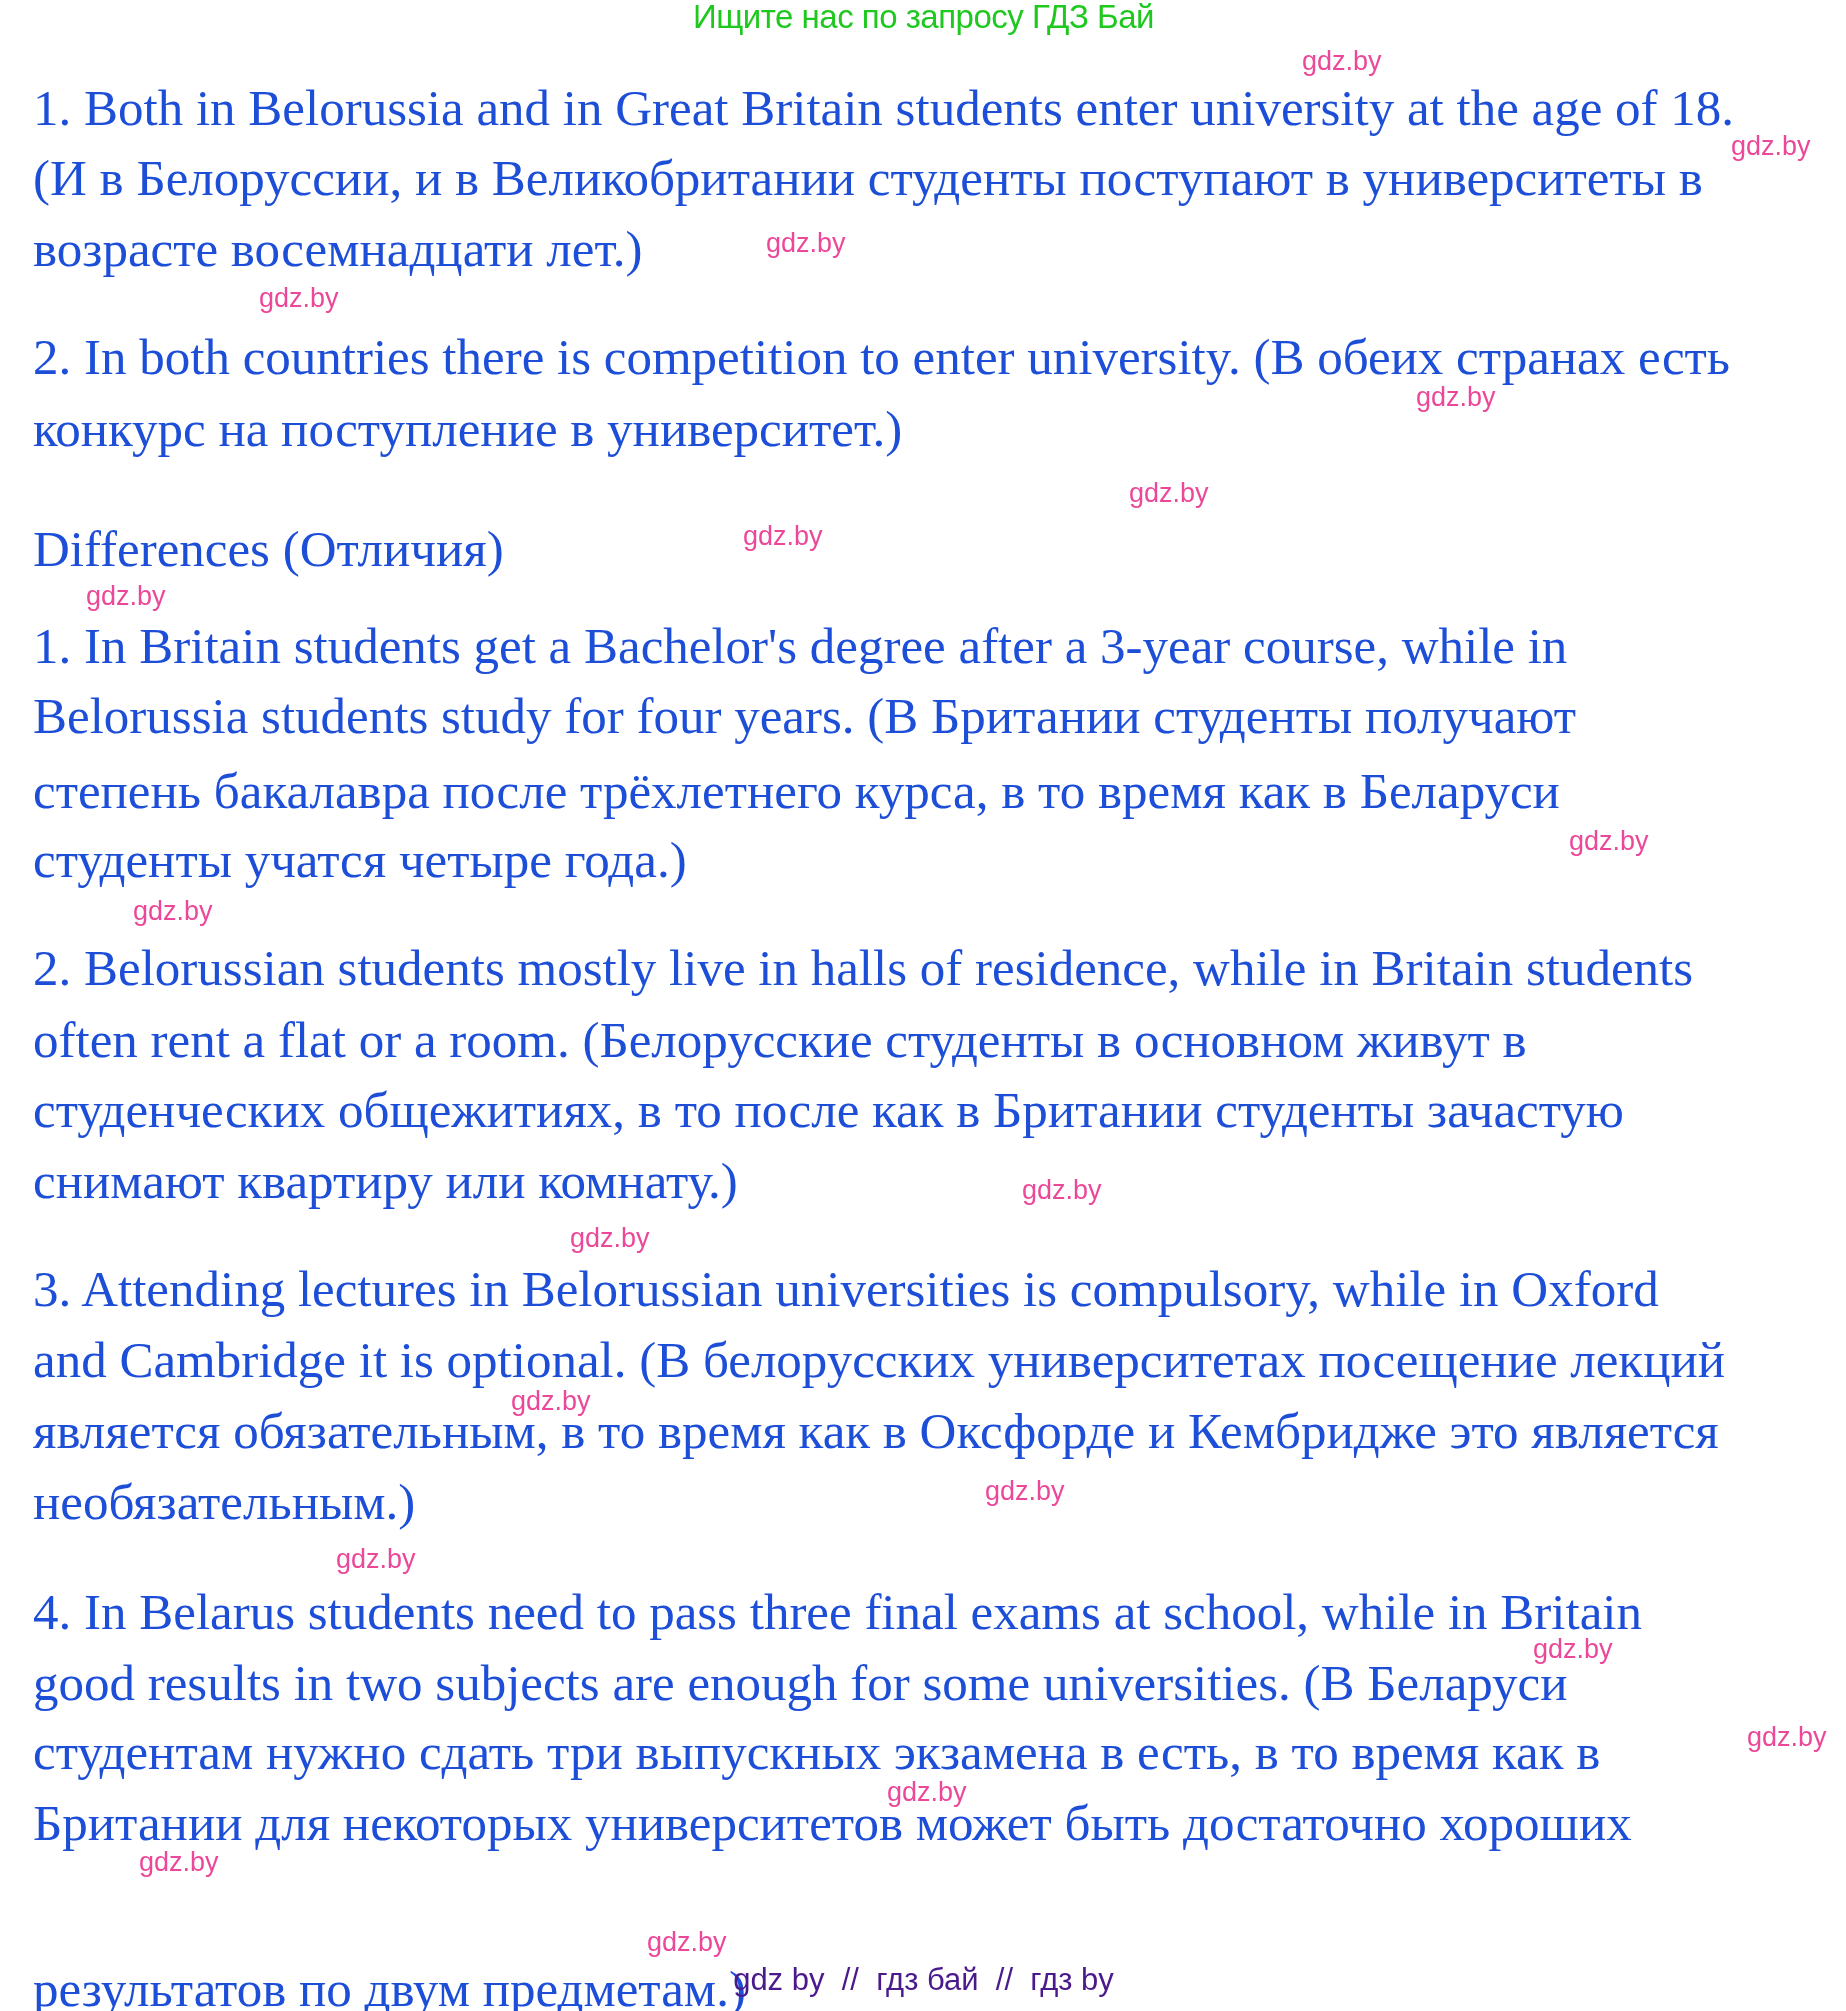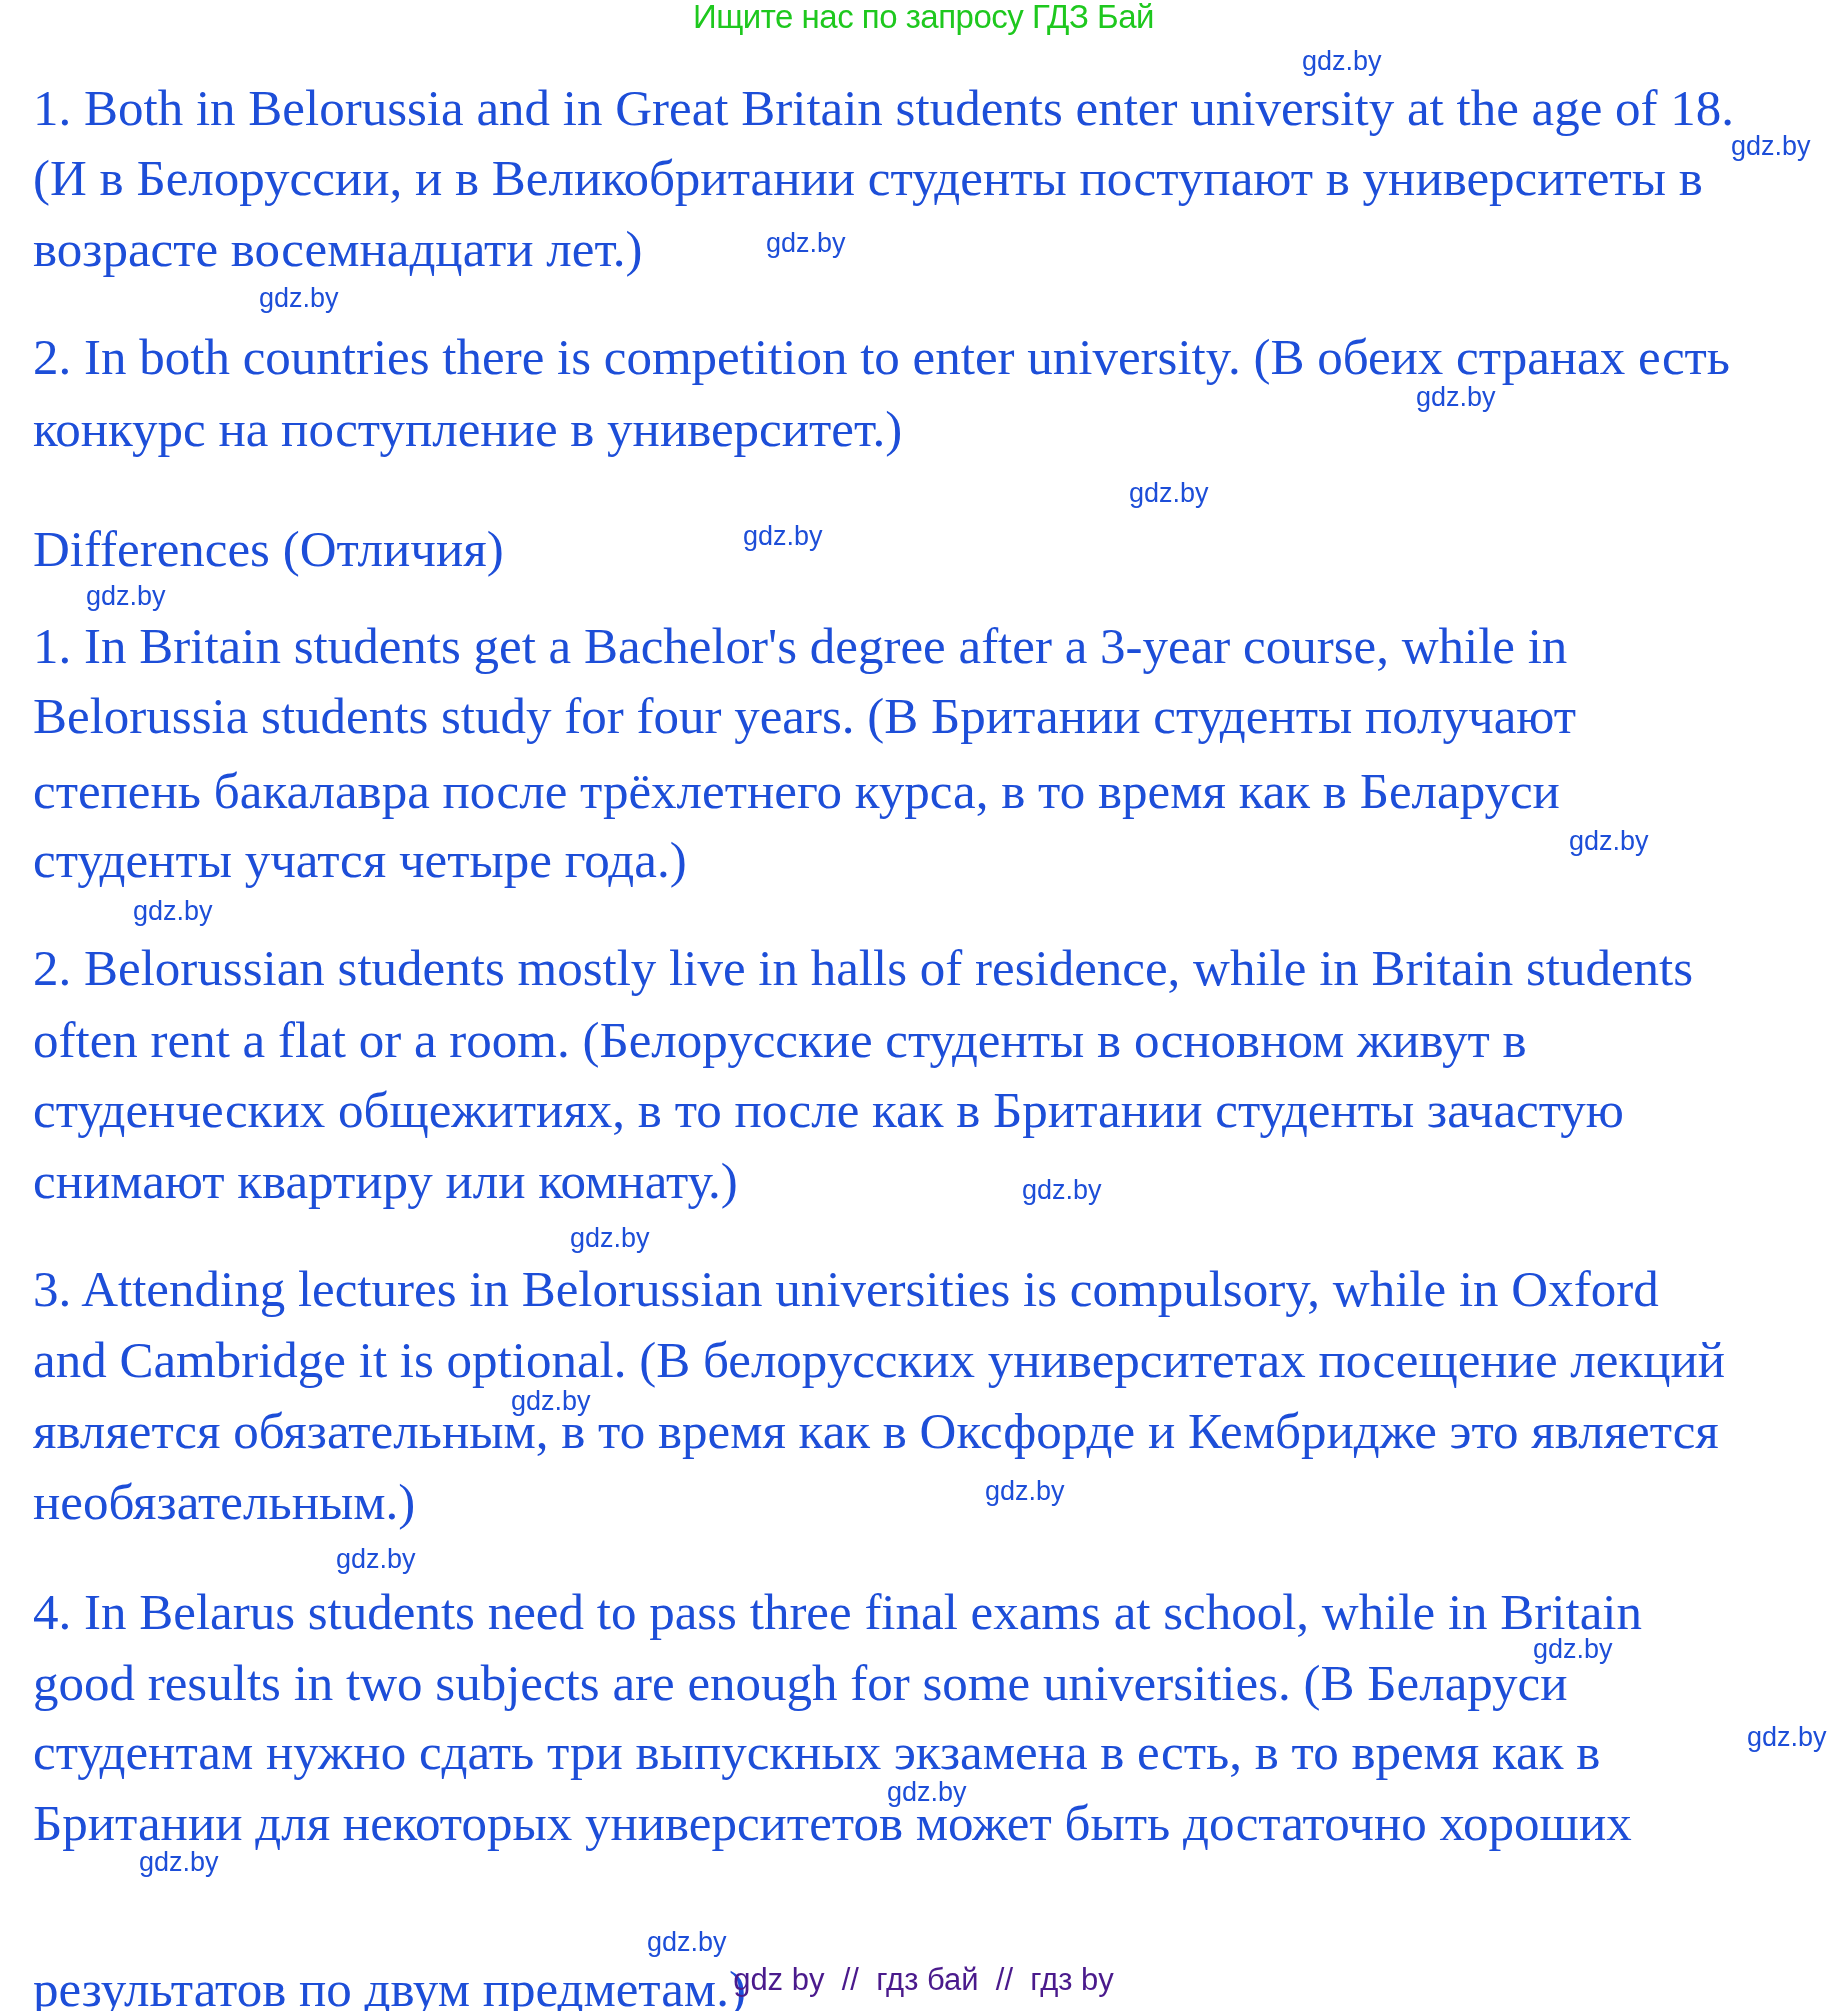--- a/index.html
+++ b/index.html
@@ -9,21 +9,21 @@
     font-family: "Liberation Sans", sans-serif; font-size: 33px; color: #1ec81e;
     letter-spacing: -0.5px;
   }
   .line {
     position: absolute; left: 33px; white-space: nowrap;
     font-family: "Liberation Serif", serif; font-size: 51px; color: #1d4ed8;
     line-height: 1; 
   }
   .wm {
     position: absolute; white-space: nowrap;
-    font-family: "Liberation Sans", sans-serif; font-size: 27px; color: #1d4ed8;
+    font-family: "Liberation Sans", sans-serif; font-size: 27px; color: #ec4899;
     line-height: 1;
     text-align: right;
   }
   .footer {
     position: absolute; left: 0; width: 1847px; top: 1962px; text-align: center;
     font-family: "Liberation Sans", sans-serif; font-size: 31px; color: #4a1a8c;
     white-space: pre;
   }
 </style>
 </head>

